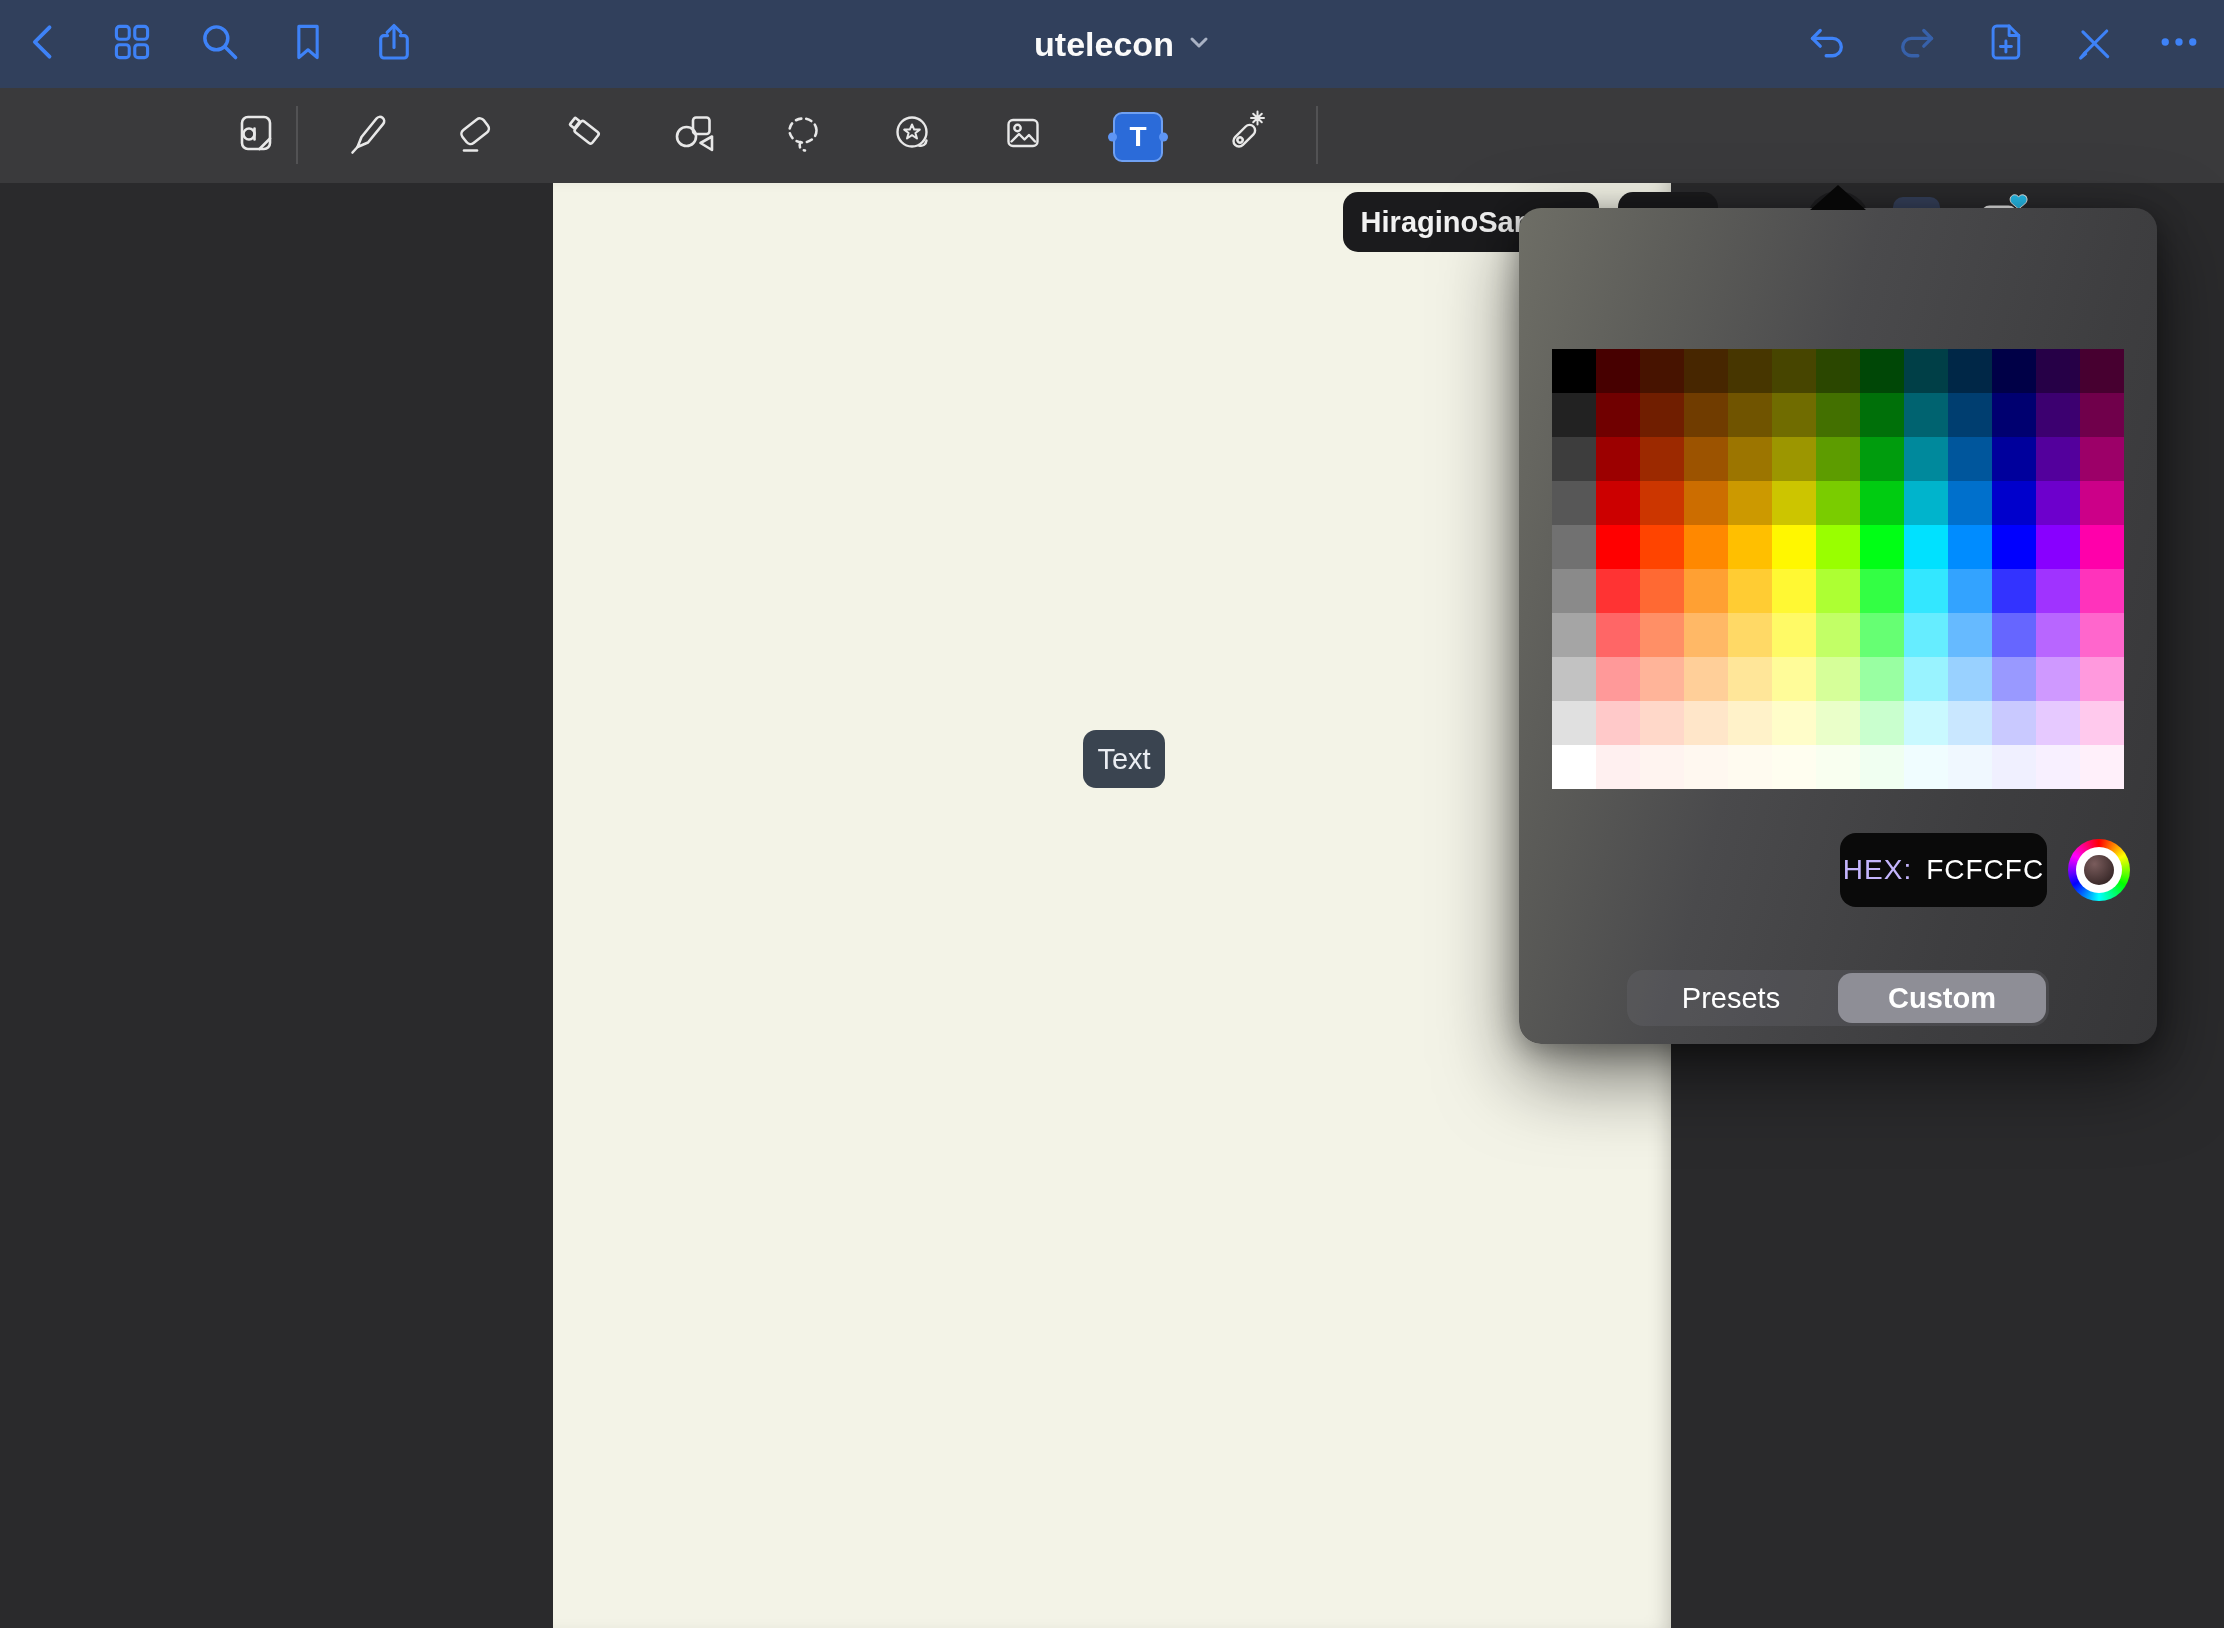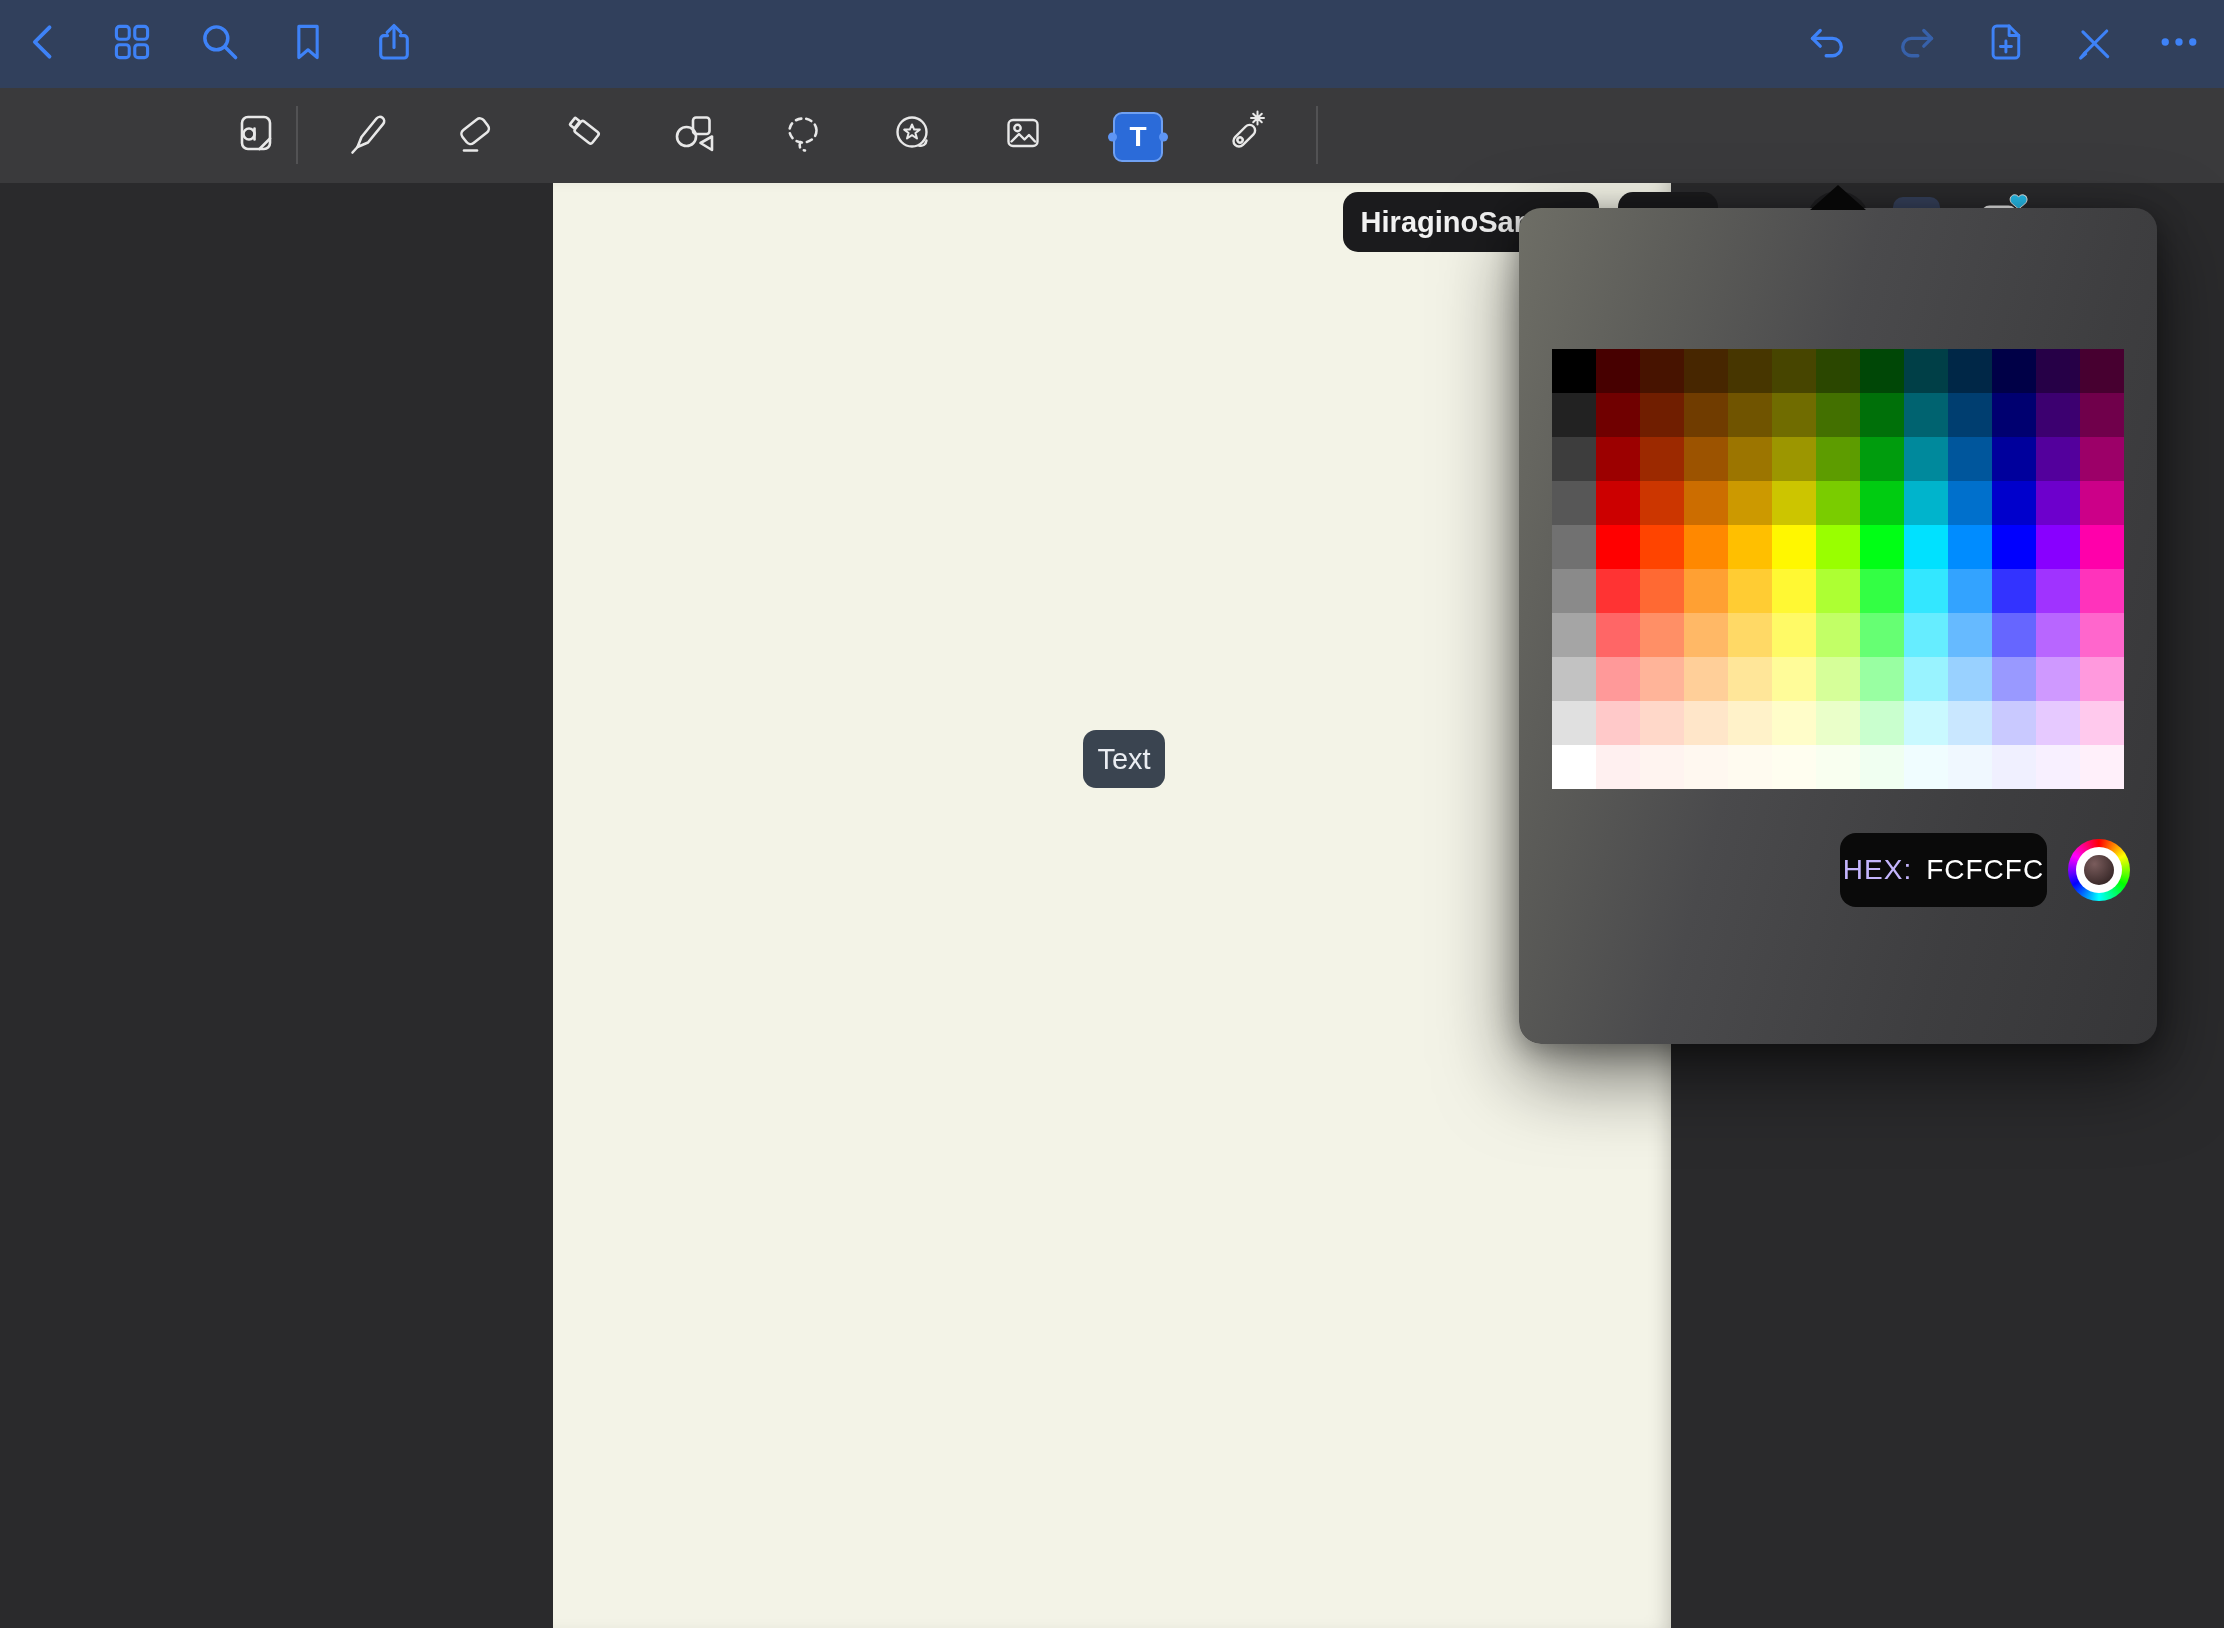--- a/index.html
+++ b/index.html
@@ -88,20 +88,26 @@
           </svg></span>
     </div>
     <div class="nav-btn" style="left:372px">
       <span><svg width="44" height="44" viewBox="0 0 48 48" stroke-width="3.4">
         <path d="M17 17 H13 a3.5 3.5 0 0 0 -3.5 3.5 V38 a3.5 3.5 0 0 0 3.5 3.5 H35 a3.5 3.5 0 0 0 3.5 -3.5 V20.5 a3.5 3.5 0 0 0 -3.5 -3.5 H31"></path>
         <path d="M24 30 V7"></path>
             <path d="M16.5 13.5 L24 6 L31.5 13.5"></path>
           </svg></span>
     </div>
 
+    <div class="title-wrap">
+      <span class="doc-title">utelecon</span>
+      <span><svg width="22" height="22" viewBox="0 0 22 22" fill="none" stroke="#A9B2C4" stroke-width="3" stroke-linecap="round" stroke-linejoin="round">
+            <path d="M4 8 L11 15 L18 8"></path>
+          </svg></span>
+    </div>
 
     <div class="nav-btn" style="left:1806px">
       <span><svg width="44" height="44" viewBox="0 0 48 48" stroke-width="3.6">
         <path d="M15.5 11.5 L7 20 L15.5 28.5"></path>
             <path d="M7 20 H29 a9.5 9.5 0 0 1 0 19 h-7"></path>
           </svg></span>
     </div>
     <div class="nav-btn disabled" style="left:1894px">
       <span><svg width="44" height="44" viewBox="0 0 48 48" stroke-width="3.6">
         <path d="M32.5 11.5 L41 20 L32.5 28.5"></path>
@@ -383,15 +389,19 @@
       </div>
     <div class="hex-pill">
       <span class="hex-label">HEX:</span>
       <span class="hex-value">FCFCFC</span>
     </div>
     <div class="wheel">
       <div class="wheel-white">
         <div class="wheel-core"></div>
       </div>
     </div>
+    <div class="segmented">
+      <div class="seg">Presets</div>
+      <div class="seg selected">Custom</div>
+    </div>
   </div>
 
 </div>
 
 </body></html>

